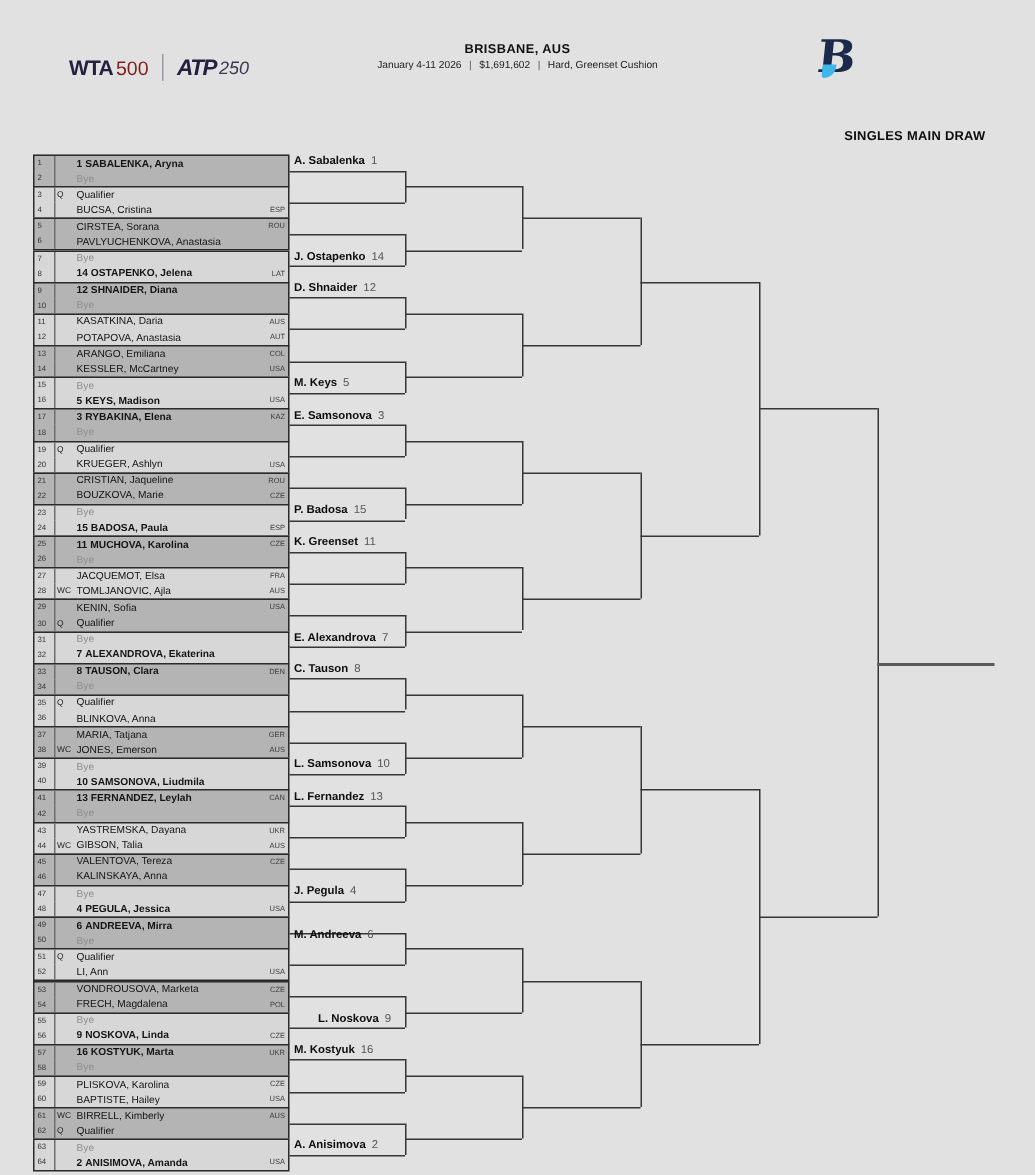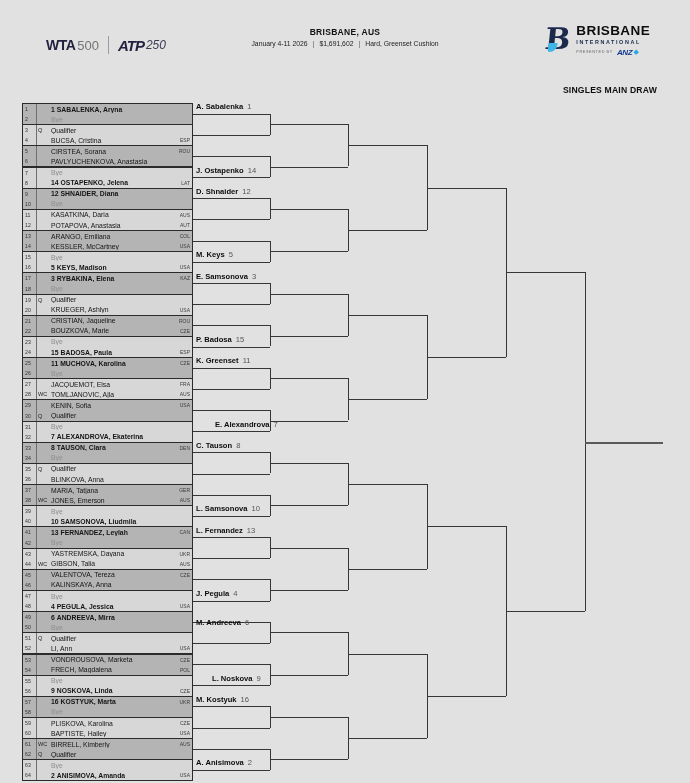--- a/index.html
+++ b/index.html
@@ -6,21 +6,21 @@
   body{
     width:690px;height:783px;position:relative;overflow:hidden;
     background:#e1e1e1;
     font-family:"Liberation Sans", sans-serif;
     -webkit-font-smoothing:antialiased;
   }
   .abs{position:absolute;}
   
   .tour-logos{left:46px;top:36px;display:flex;align-items:center;color:#232140;}
   .wta-word{font-weight:bold;font-size:14px;letter-spacing:-.5px;}
-  .wta-tier{font-size:13px;font-weight:300;margin-left:2px;color:#737373;}
+  .wta-tier{font-size:13px;font-weight:300;margin-left:2px;color:#7f1d1d;}
   .logo-divider{width:1px;height:18px;background:#9a9aa8;margin:0 9px;}
   .atp-word{font-weight:bold;font-style:italic;font-size:15px;letter-spacing:-1px;}
   .atp-tier{font-size:12px;font-style:italic;margin-left:2px;color:#3a3a55;}
   .title-block{left:195px;top:24px;width:300px;text-align:center;color:#111;}
   .evt-title{font-size:14px;font-weight:bold;}
   .evt-loc{font-size:8.5px;font-weight:bold;margin-top:3px;letter-spacing:.3px;}
   .evt-meta{font-size:6.8px;margin-top:3px;color:#222;}
   .evt-meta .sep{margin:0 5px;color:#555;}
   .bris-logo{left:545px;top:24px;display:flex;align-items:flex-start;}
   .bmark{font-size:30px;line-height:30px;font-weight:bold;color:#1b2a4a;
@@ -68,29 +68,20 @@
 
 <div class="abs title-block">
   <div class="evt-loc">BRISBANE, AUS</div>
   <div class="evt-meta">
     <span>January 4-11 2026</span><span class="sep">|</span><span>$1,691,602</span><span class="sep">|</span><span>Hard, Greenset Cushion</span>
   </div>
 </div>
 
 <div class="abs bris-logo">
   <span class="bmark"><span>B</span><span class="baccent"></span></span>
-  <span class="bris-text">
-    <div class="bris-name">BRISBANE</div>
-    <div class="bris-sub">INTERNATIONAL</div>
-    <div class="bris-pres">
-      <span class="pres-by">PRESENTED BY</span>
-      <span class="anz-word">ANZ</span>
-      <span class="anz-mark">◆</span>
-    </div>
-  </span>
 </div>
 
 <div class="abs draw-label">SINGLES MAIN DRAW</div>
 
 <div id="bracket" class="abs">
     <div class="mgroup dark" style="top: 103px; height: 22.2px;">
       <div class="srow">
         <span class="c-num">1</span>
         <span class="c-entry"></span>
         <span class="c-name seeded"><span class="seednum">1</span>SABALENKA, Aryna</span>
@@ -631,21 +622,21 @@
     <div class="bline" style="left: 506px; top: 611.1px; width: 79px; height: 1px;"></div>
     <div class="bline" style="left: 585px; top: 272.4px; width: 1px; height: 338.8px;"></div>
     <div class="bline final" style="left: 585px; top: 441.8px; width: 78px; height: 2px;"></div>
     <div class="r2label" style="left: 196px; top: 102.1px;"><span>A. Sabalenka</span><span class="wseed">1</span></div>
     <div class="r2label" style="left: 196px; top: 165.6px;"><span>J. Ostapenko</span><span class="wseed">14</span></div>
     <div class="r2label" style="left: 196px; top: 186.8px;"><span>D. Shnaider</span><span class="wseed">12</span></div>
     <div class="r2label" style="left: 196px; top: 250.3px;"><span>M. Keys</span><span class="wseed">5</span></div>
     <div class="r2label" style="left: 196px; top: 271.5px;"><span>E. Samsonova</span><span class="wseed">3</span></div>
     <div class="r2label" style="left: 196px; top: 335px;"><span>P. Badosa</span><span class="wseed">15</span></div>
     <div class="r2label" style="left: 196px; top: 356.2px;"><span>K. Greenset</span><span class="wseed">11</span></div>
-    <div class="r2label" style="left: 196px; top: 419.7px; margin-left: 19px;"><span>E. Alexandrova</span><span class="wseed">7</span></div>
+    <div class="r2label" style="left: 196px; top: 419.7px;"><span>E. Alexandrova</span><span class="wseed">7</span></div>
     <div class="r2label" style="left: 196px; top: 440.8px;"><span>C. Tauson</span><span class="wseed">8</span></div>
     <div class="r2label" style="left: 196px; top: 504.4px;"><span>L. Samsonova</span><span class="wseed">10</span></div>
     <div class="r2label" style="left: 196px; top: 525.5px;"><span>L. Fernandez</span><span class="wseed">13</span></div>
     <div class="r2label" style="left: 196px; top: 589px;"><span>J. Pegula</span><span class="wseed">4</span></div>
     <div class="r2label" style="left: 196px; top: 618px;"><span>M. Andreeva</span><span class="wseed">6</span></div>
     <div class="r2label" style="left: 212px; top: 673.7px;"><span>L. Noskova</span><span class="wseed">9</span></div>
     <div class="r2label" style="left: 196px; top: 694.9px;"><span>M. Kostyuk</span><span class="wseed">16</span></div>
     <div class="r2label" style="left: 196px; top: 758.4px;"><span>A. Anisimova</span><span class="wseed">2</span></div>
   </div>
 

